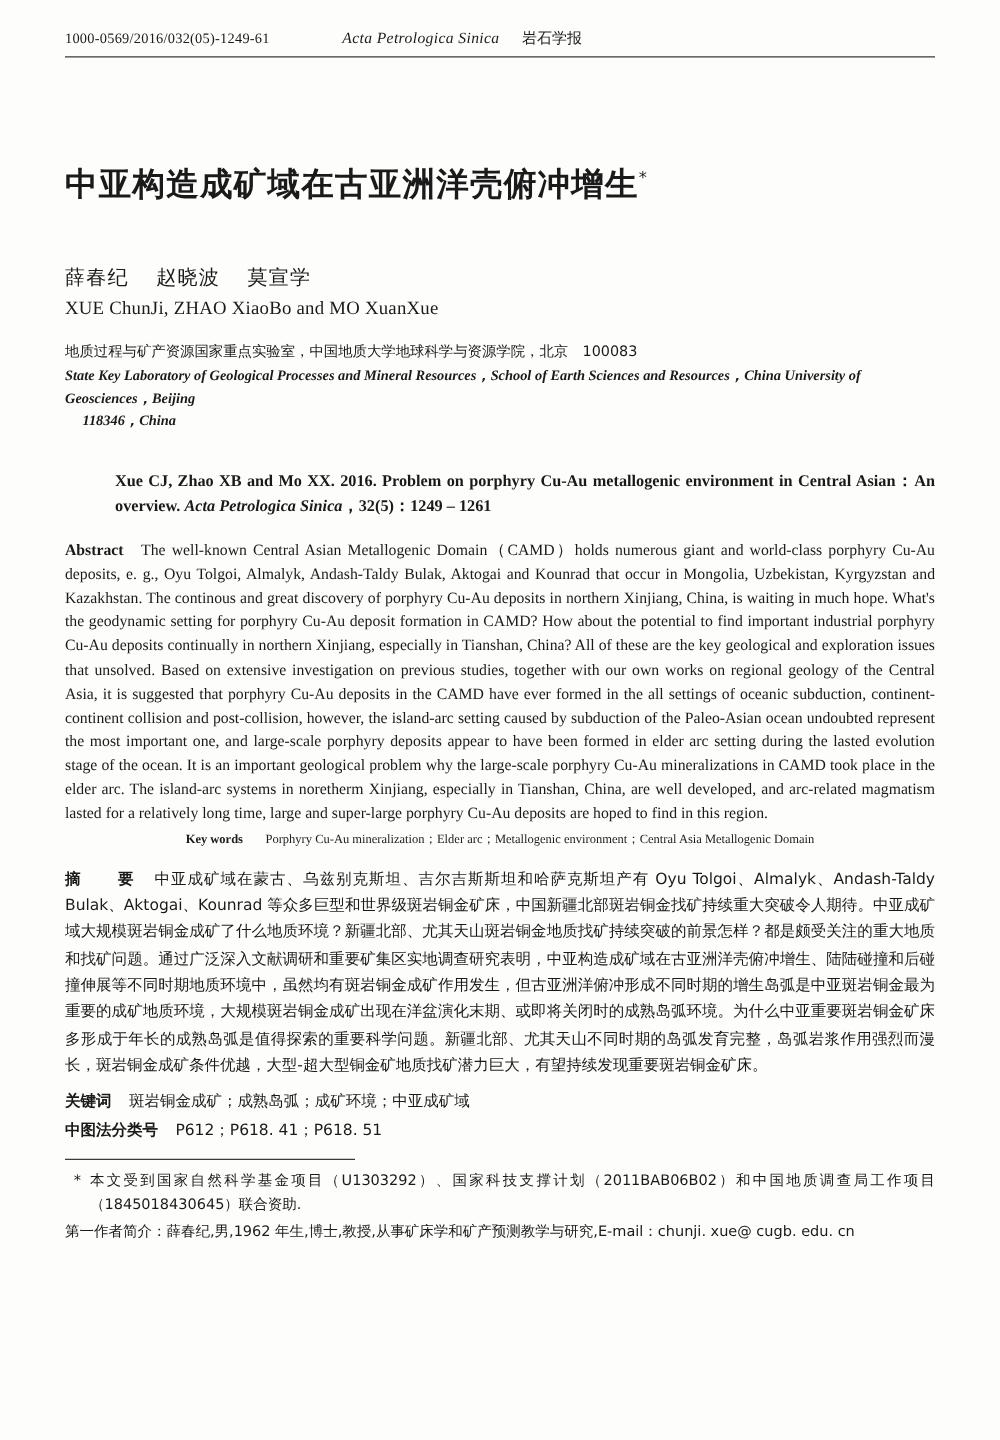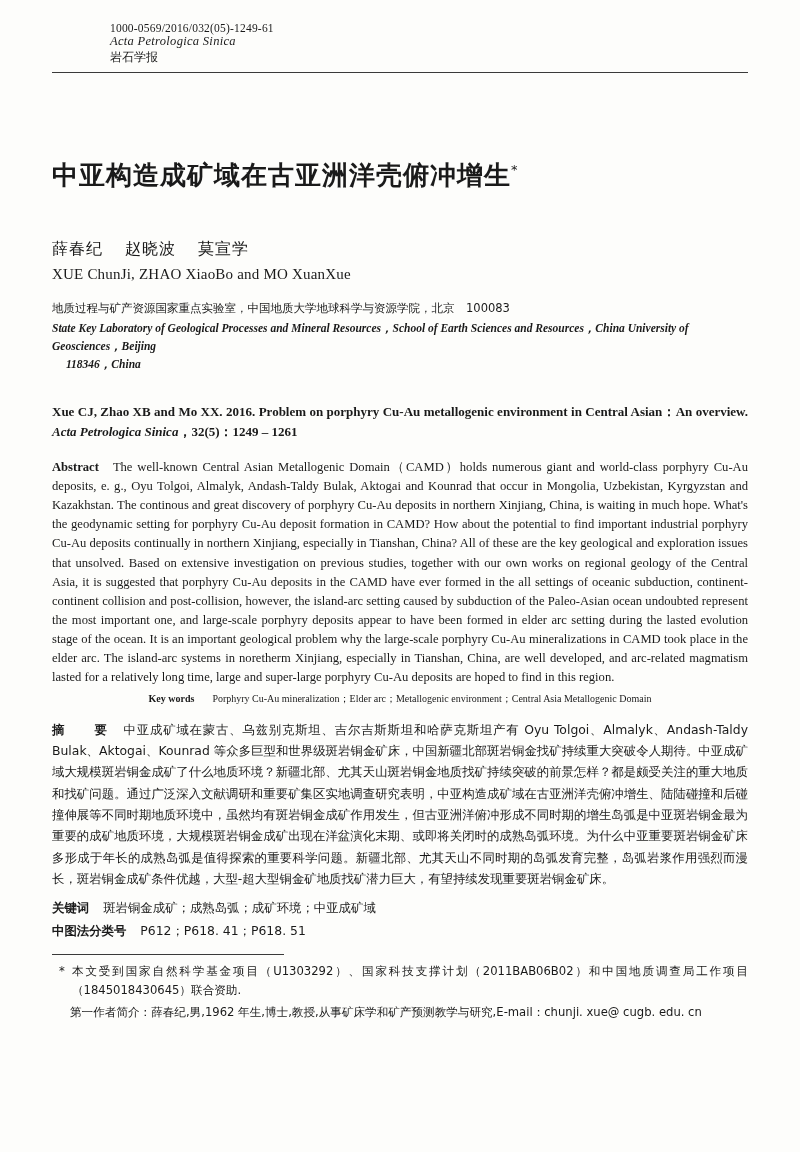--- a/index.html
+++ b/index.html
@@ -27,21 +27,20 @@
     padding: 22px 52px 0 52px;
   }
   
   .runhead {
     display: flex;
     align-items: baseline;
     font-size: 11.5px;
     border-bottom: none;
     padding-bottom: 4px;
     white-space: nowrap;
-    flex-direction: column;
   }
   .runhead .issn {
     font-family: "Liberation Serif", serif;
     letter-spacing: .2px;
   }
   .runhead .journal-en {
     font-style: italic;
     margin-left: 58px;
     font-size: 12.5px;
     letter-spacing: .3px;
@@ -104,20 +103,21 @@
     margin-top: 9px;
   }
 
   
   .citation {
     font-size: 13px;
     margin-top: 28px;
     line-height: 1.55;
     text-align: justify;
     font-weight: bold;
+    margin-left: 40px;
   }
   .citation i { font-style: italic; }
 
   
   .abstract {
     margin-top: 16px;
     font-size: 12.6px;
     line-height: 1.52;
     text-align: justify;
   }
@@ -178,21 +178,21 @@
   .footnotes .fn {
     display: flex;
     align-items: flex-start;
   }
   .footnotes .fn .mark {
     width: 20px;
     flex: 0 0 20px;
     text-align: center;
   }
   .footnotes .fn .body { flex: 1 1 auto; text-align: justify; }
-  .footnotes .fn2 { margin-top: 3px; margin-left: 18px; }
+  .footnotes .fn2 { margin-top: 3px; }
 </style>
 </head>
 <body>
 
 <div class="page">
   <div class="content">
 
     <div class="runhead">
       <span class="issn">1000-0569/2016/032(05)-1249-61</span>
       <span class="journal-en">Acta Petrologica Sinica</span>

